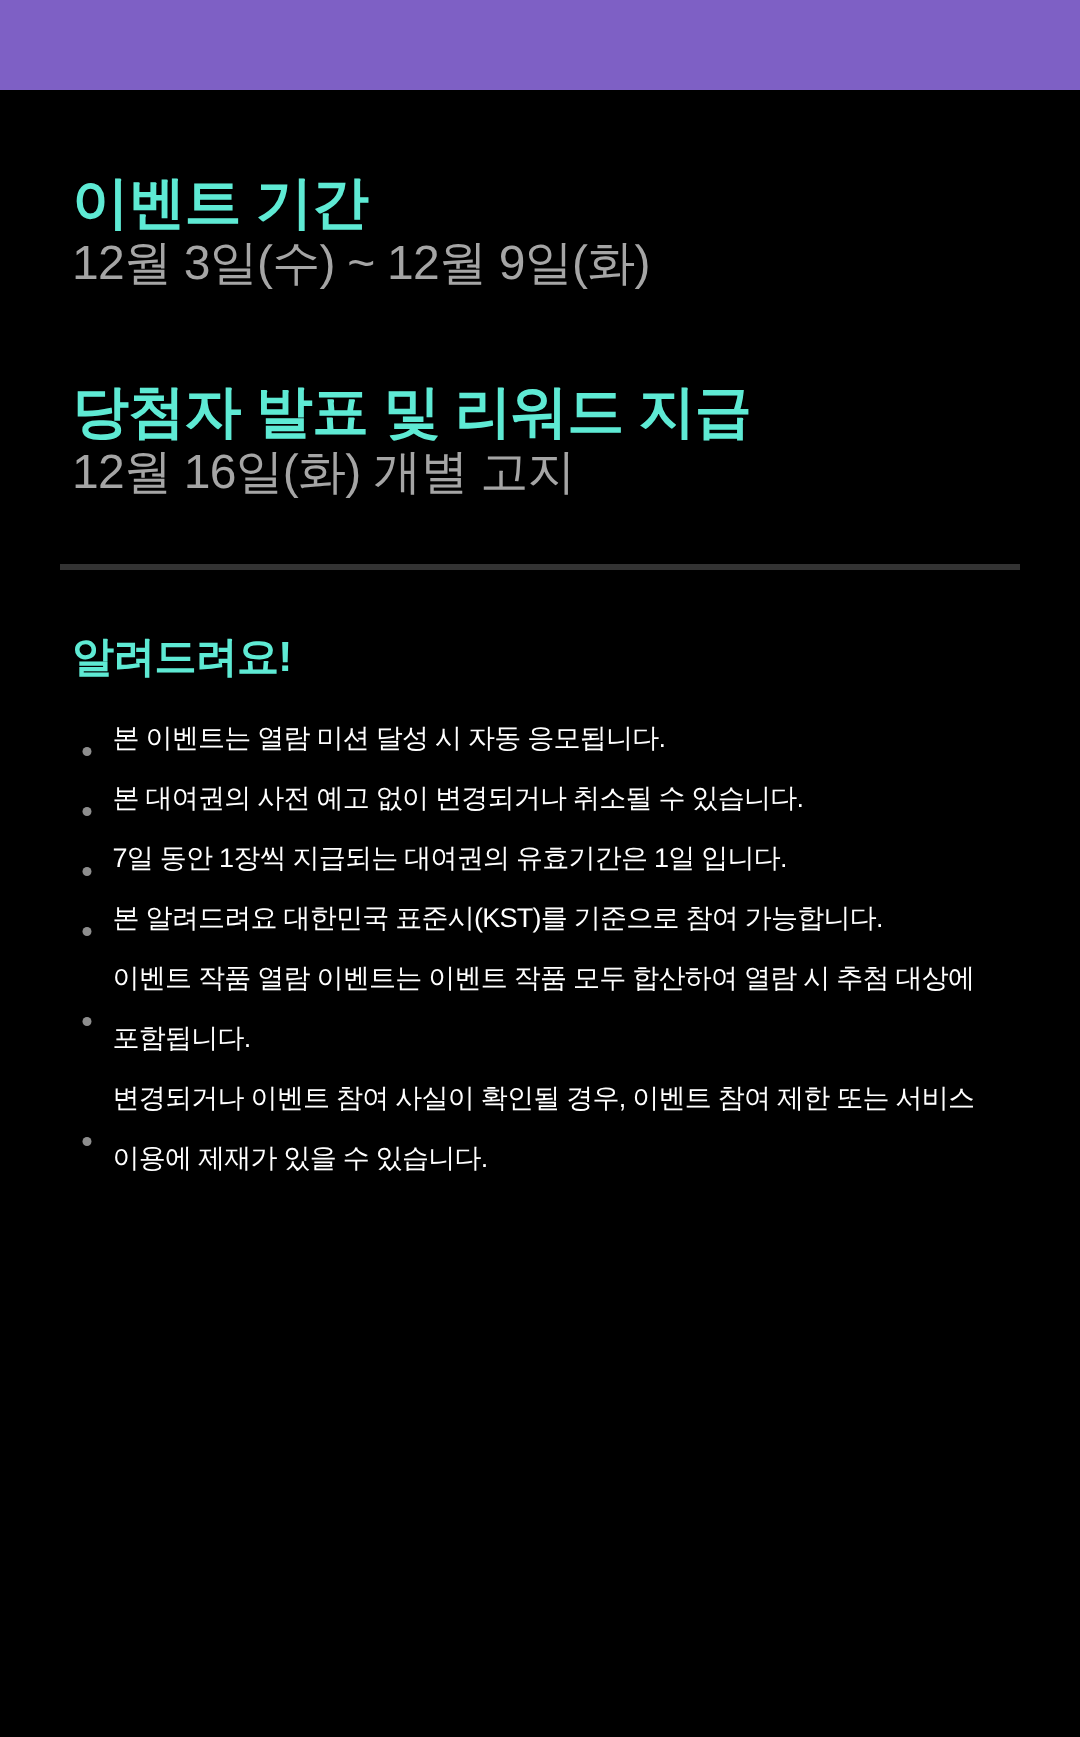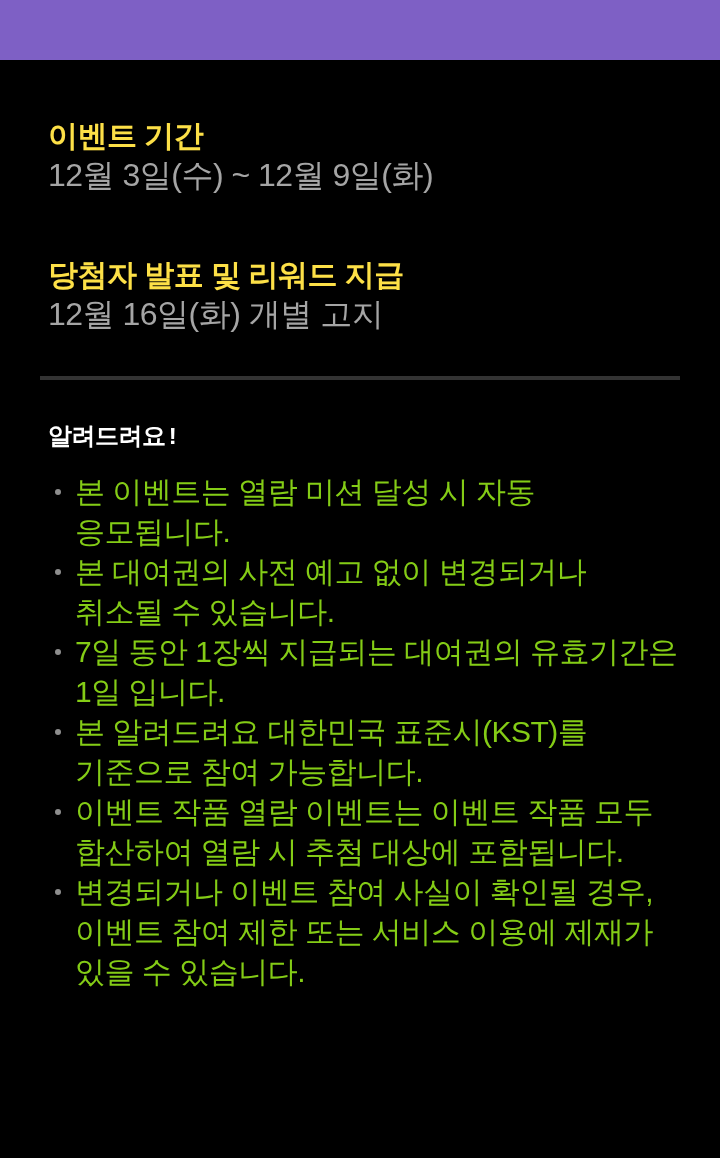--- a/index.html
+++ b/index.html
@@ -17,22 +17,22 @@
   .topbar {
     width: 720px;
     height: 60px;
     background: #7E60C5;
   }
   .content {
     padding: 0 40px;
   }
   .section-title {
     margin: 0 0 0 8px;
-    color: #fde047;
-    font-size: 30px;
+    color: #5eead4;
+    font-size: 38px;
     line-height: 36px;
     font-weight: 700;
     letter-spacing: -0.5px;
   }
   .mt-first { margin-top: 58px; }
   .mt-section { margin-top: 66px; }
   .section-body {
     margin: 5px 0 0 8px;
     color: #A5A5A5;
     font-size: 32px;
@@ -41,37 +41,36 @@
   }
   .divider {
     border: none;
     margin: 46px 0 0 0;
     width: 640px;
     height: 4px;
     background: #333333;
   }
   .notice-title {
     margin: 40px 0 0 8px;
-    color: #ffffff;
-    font-size: 24px;
+    color: #5eead4;
+    font-size: 28px;
     line-height: 36px;
     font-weight: 700;
     letter-spacing: -0.5px;
-    font-family: Liberation Mono, monospace;
   }
   ul.notice-list {
     list-style: none;
     margin: 16px 0 0 0;
     padding: 0;
   }
   ul.notice-list li {
     display: flex;
-    align-items: flex-start;
-    color: #84cc16;
-    font-size: 30px;
+    align-items: center;
+    color: #ffffff;
+    font-size: 18px;
     line-height: 40px;
     letter-spacing: -0.5px;
     word-break: keep-all;
   }
   .bullet-dot {
     flex: 0 0 auto;
     width: 6px;
     height: 6px;
     border-radius: 50%;
     background: #8E8E8E;

